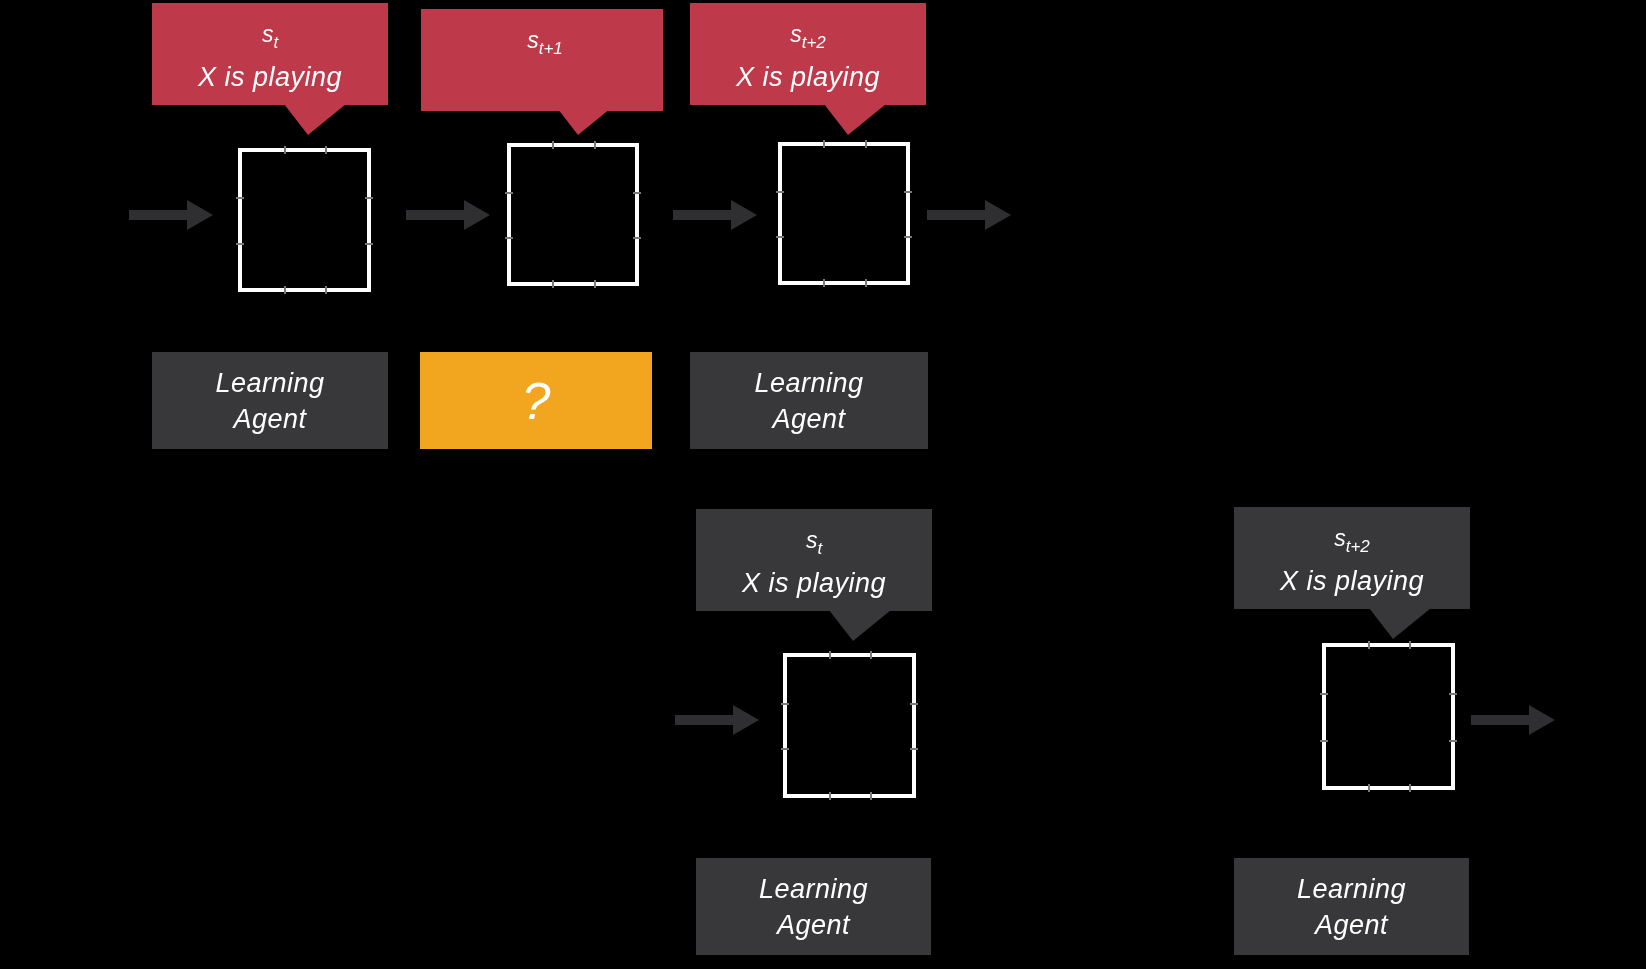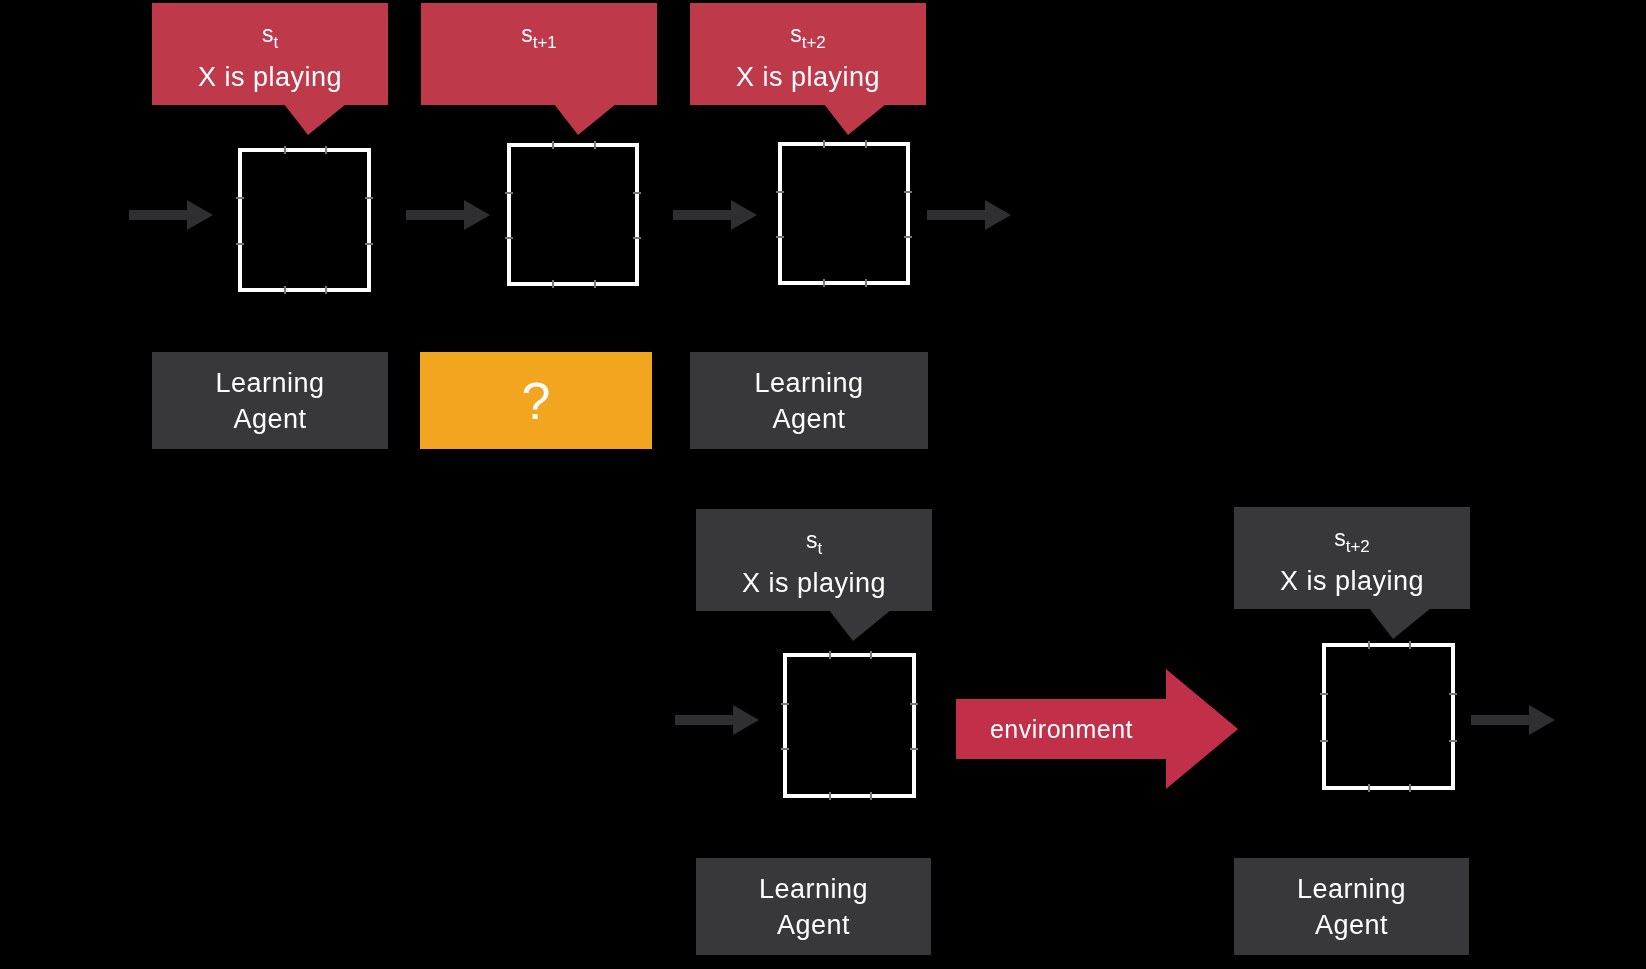--- a/index.html
+++ b/index.html
@@ -3,21 +3,21 @@
 <meta charset="utf-8">
 <style>
   :root{
     --background:#000000; --bubble-red:#BE3A4B; --env-arrow-red:#C22F49;
     --panel-dark:#38383A; --accent-orange:#F2A51F; --flow-arrow:#2F2F31;
     --text:#FFFFFF; --board-border:#FFFFFF; --grid-tick:#7A7A7A;
   }
   html,body{margin:0;padding:0;background:var(--background);}
   #canvas{position:relative;width:1646px;height:969px;overflow:hidden;
     background:var(--background);color:var(--text);
-    font-family:"Liberation Sans","DejaVu Sans",sans-serif;}
+    font-family:"Liberation Sans","DejaVu Sans",sans-serif;font-style:italic;}
 
   
   .bubble{position:absolute;width:236px;height:102px;text-align:center;}
   .bubble.red{background:var(--bubble-red);}
   .bubble.dark{background:var(--panel-dark);}
   .sym{margin-top:17px;font-size:23px;line-height:28px;}
   .sym sub{font-size:17px;}
   .caption{font-size:27px;line-height:34px;margin-top:3px;letter-spacing:.5px;}
   .tail{position:absolute;display:block;}
   .tail.red polygon{fill:var(--bubble-red);}
@@ -46,21 +46,21 @@
 
   
   .panel{position:absolute;height:97px;display:flex;flex-direction:column;
     align-items:center;justify-content:center;}
   .panel.dark{background:var(--panel-dark);}
   .panel.orange{background:var(--accent-orange);}
   .pline{font-size:27px;line-height:36px;letter-spacing:.5px;}
   .qmark{font-size:52px;line-height:56px;font-weight:400;}
 
   
-  #b1{left:152px;top:3px;} #b2{left:421px;top:3px;} #b3{left:690px;top:3px;}
+  #b1{left:152px;top:3px;} #b2{left:421px;top:9px;padding-left:6px;} #b3{left:690px;top:3px;}
   #b4{left:696px;top:509px;} #b5{left:1234px;top:507px;}
   #t1{left:284px;top:104px;} #t2{left:554px;top:104px;} #t3{left:824px;top:104px;}
   #t4{left:829px;top:610px;} #t5{left:1369px;top:608px;}
   #bd1{left:238px;top:148px;width:133px;height:144px;}
   #bd2{left:507px;top:143px;width:132px;height:143px;}
   #bd3{left:778px;top:142px;width:132px;height:143px;}
   #bd4{left:783px;top:653px;width:133px;height:145px;}
   #bd5{left:1322px;top:643px;width:133px;height:147px;}
   #a1{left:129px;top:200px;} #a2{left:406px;top:200px;} #a3{left:673px;top:200px;}
   #a4{left:927px;top:200px;} #a5{left:675px;top:705px;} #a6{left:1471px;top:705px;}
@@ -194,25 +194,20 @@
 
   <div class="flow-arrow" id="a5">
       <div class="shaft"></div>
       <div class="head"></div>
     </div>
   <div class="flow-arrow" id="a6">
       <div class="shaft"></div>
       <div class="head"></div>
     </div>
 
-  <div id="env">
-    <div class="env-body"></div>
-    <div class="env-head"></div>
-    <div class="env-label">environment</div>
-  </div>
 
   <div class="panel dark" id="la3">
     <div class="pline">Learning</div>
     <div class="pline">Agent</div>
   </div>
   <div class="panel dark" id="la4">
     <div class="pline">Learning</div>
     <div class="pline">Agent</div>
   </div>
 

